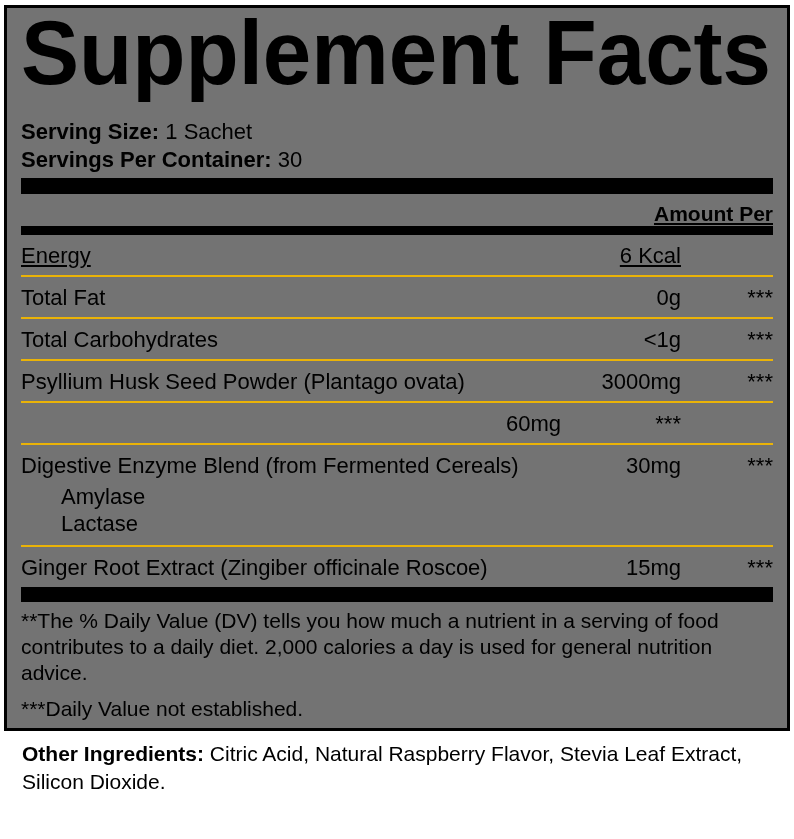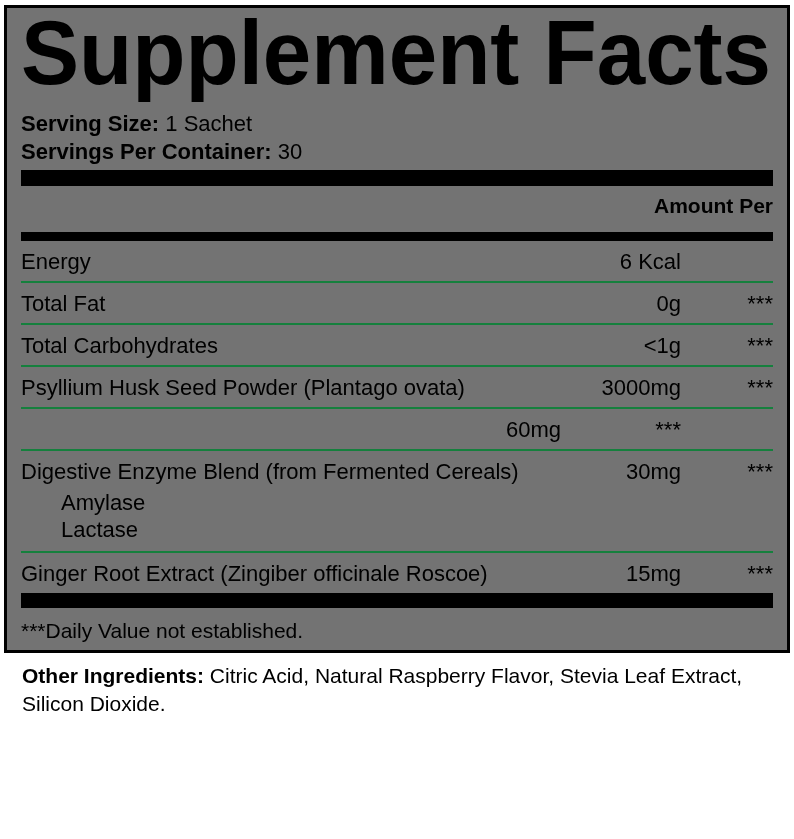--- a/index.html
+++ b/index.html
@@ -15,40 +15,41 @@
     border: 3px solid #000;
     padding: 6px 14px 6px 14px;
     background: #737373;
   }
   .title-svg { display: block; width: 100%; height: 86px; margin-top: 2px; }
   .title-svg text {
     font-family: "Liberation Sans", sans-serif;
     font-weight: bold;
     fill: #000;
   }
-  .serving-info { margin-top: 8px; font-size: 22px; line-height: 28px; }
+  .serving-info { margin-top: 16px; font-size: 22px; line-height: 28px; }
   .serving-info .lbl { font-weight: bold; }
   .bar { background: #000; width: 100%; }
   .bar-thick { height: 16px; margin-top: 4px; }
   .bar-medium { height: 9px; }
   .bar-footer { height: 15px; }
   .col-header {
     display: flex;
     justify-content: flex-end;
     gap: 9px;
-    padding: 8px 0 14px 0;
+    padding: 8px 0 0 0;
     font-weight: bold;
     font-size: 21px;
     line-height: 24px;
     text-align: right;
+    text-decoration: underline;
   }
   .col-header .amount-col-header .line2 { padding-right: 13px; }
   .rows { font-size: 22px; }
-  .row-group { border-top: 2px solid #15803d; }
-  .row-group.no-sep { border-top: none; }
+  .row-group { border-top: 2px solid #eab308; }
+  .row-group.no-sep { border-top: none; text-decoration: underline; }
   .row-line {
     display: grid;
     grid-template-columns: 1fr 120px 92px;
     padding: 10px 0 8px 0;
     line-height: 22px;
   }
   .cell-amount { text-align: right; }
   .cell-dv { text-align: right; }
   .row-line.has-subs { padding-bottom: 0; }
   .sub-list { padding: 6px 0 8px 40px; line-height: 27px; }
@@ -153,20 +154,21 @@
         <span class="cell-amount">15mg</span>
         <span class="cell-dv">***</span>
       </div>
     </div>
 
   </div>
 
   <div class="bar bar-footer"></div>
 
   <div class="footnotes">
+    <p class="footnote-dv">**The % Daily Value (DV) tells you how much a nutrient in a serving of food contributes to a daily diet. 2,000 calories a day is used for general nutrition advice.</p>
     <p class="footnote-ne">***Daily Value not established.</p>
   </div>
 
 </div>
 
 <p class="other-ingredients">
   <span class="lbl">Other Ingredients:</span><span> Citric Acid, Natural Raspberry Flavor, Stevia Leaf Extract, Silicon Dioxide.</span>
 </p>
 
 </body></html>

